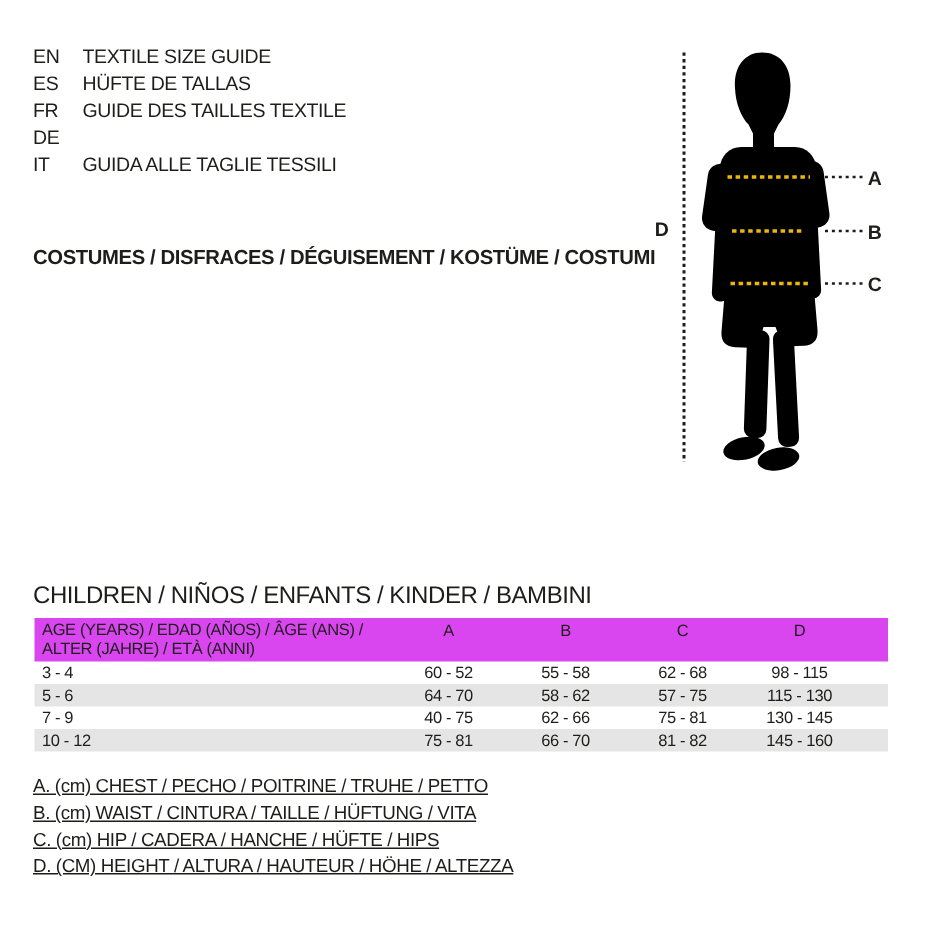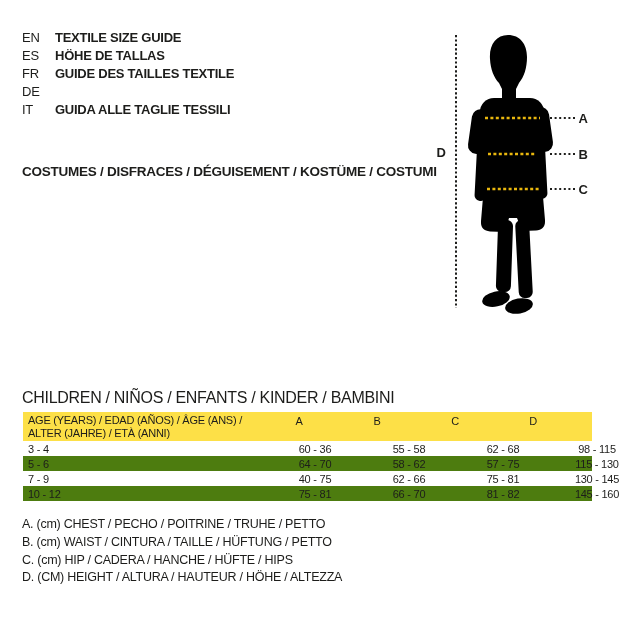--- a/index.html
+++ b/index.html
@@ -10,62 +10,62 @@
     background: #ffffff;
     font-family: "Liberation Sans", sans-serif;
     color: #1d1d1b;
     letter-spacing: -0.25px;
     overflow: hidden;
   }
   
   .lang-list { position: absolute; left: 22px; top: 28px; }
   .lang-row { display: flex; height: 18.2px; align-items: center; font-size: 13px; }
   .lang-code { width: 33px; flex: 0 0 33px; }
-  .lang-label { white-space: nowrap; font-weight: bold; }
+  .lang-label { white-space: nowrap; }
   
   .category-line {
     position: absolute; left: 22px; top: 139px;
     font-size: 13.5px; font-weight: 700; white-space: nowrap; margin-top: 25px;
   }
   
   .figure-wrap { position: absolute; left: 430px; top: 15px; width: 190px; height: 320px; }
   .figure-wrap svg { display: block; }
   .fig-letter { font-family: "Liberation Sans", sans-serif; font-size: 13px; font-weight: 700; fill: #1d1d1b; }
   
   .section-title {
     position: absolute; left: 22px; top: 389px;
     font-size: 16px; letter-spacing: -0.3px; white-space: nowrap;
   }
   
   .size-table { position: absolute; left: 23px; top: 412px; width: 569px; font-size: 11px; }
   .t-row { display: grid; grid-template-columns: 237px 78px 78px 78px 78px 1fr; align-items: center; }
-  .t-header { background: #fde047; padding: 2px 0 2px 0; align-items: start; }
+  .t-header { background: #d946ef; padding: 2px 0 2px 0; align-items: start; }
   .t-header .age-label { line-height: 12.5px; padding-left: 5px; }
   .t-header .col-letter { text-align: center; padding-top: 1px; }
   .t-row .age-cell { padding-left: 5px; }
   .t-row .val-cell { text-align: center; }
-  .data-row { height: 15px; gap: 16px; }
-  .row-alt { background: #4d7c0f; }
+  .data-row { height: 15px; }
+  .row-alt { background: #e5e5e5; }
   
   .legend { position: absolute; left: 22px; top: 516px; font-size: 12.5px; line-height: 17.8px; }
-  .legend-line { white-space: nowrap; }
+  .legend-line { white-space: nowrap; text-decoration: underline; }
 </style>
 </head>
 <body>
 
 <div class="sheet">
 
   <div class="lang-list">
     <div class="lang-row">
       <span class="lang-code">EN</span>
       <span class="lang-label">TEXTILE SIZE GUIDE</span>
     </div>
     <div class="lang-row">
       <span class="lang-code">ES</span>
-      <span class="lang-label">HÖHE DE TALLAS</span>
+      <span class="lang-label">HÜFTE DE TALLAS</span>
     </div>
     <div class="lang-row">
       <span class="lang-code">FR</span>
       <span class="lang-label">GUIDE DES TAILLES TEXTILE</span>
     </div>
     <div class="lang-row">
       <span class="lang-code">DE</span>
     </div>
     <div class="lang-row">
       <span class="lang-code">IT</span>
@@ -118,21 +118,21 @@
         <div>ALTER (JAHRE) / ETÀ (ANNI)</div>
       </div>
       <div class="col-letter">A</div>
       <div class="col-letter">B</div>
       <div class="col-letter">C</div>
       <div class="col-letter">D</div>
       <div></div>
     </div>
     <div class="t-row data-row">
       <div class="age-cell">3 - 4</div>
-      <div class="val-cell">60 - 36</div>
+      <div class="val-cell">60 - 52</div>
       <div class="val-cell">55 - 58</div>
       <div class="val-cell">62 - 68</div>
       <div class="val-cell">98 - 115</div>
       <div></div>
     </div>
     <div class="t-row data-row row-alt">
       <div class="age-cell">5 - 6</div>
       <div class="val-cell">64 - 70</div>
       <div class="val-cell">58 - 62</div>
       <div class="val-cell">57 - 75</div>
@@ -152,18 +152,18 @@
       <div class="val-cell">75 - 81</div>
       <div class="val-cell">66 - 70</div>
       <div class="val-cell">81 - 82</div>
       <div class="val-cell">145 - 160</div>
       <div></div>
     </div>
   </div>
 
   <div class="legend">
     <div class="legend-line">A. (cm) CHEST / PECHO / POITRINE / TRUHE / PETTO</div>
-    <div class="legend-line">B. (cm) WAIST / CINTURA / TAILLE / HÜFTUNG / PETTO</div>
+    <div class="legend-line">B. (cm) WAIST / CINTURA / TAILLE / HÜFTUNG / VITA</div>
     <div class="legend-line">C. (cm) HIP / CADERA / HANCHE / HÜFTE / HIPS</div>
     <div class="legend-line">D. (CM) HEIGHT / ALTURA / HAUTEUR / HÖHE / ALTEZZA</div>
   </div>
 
 </div>
 
 </body></html>

